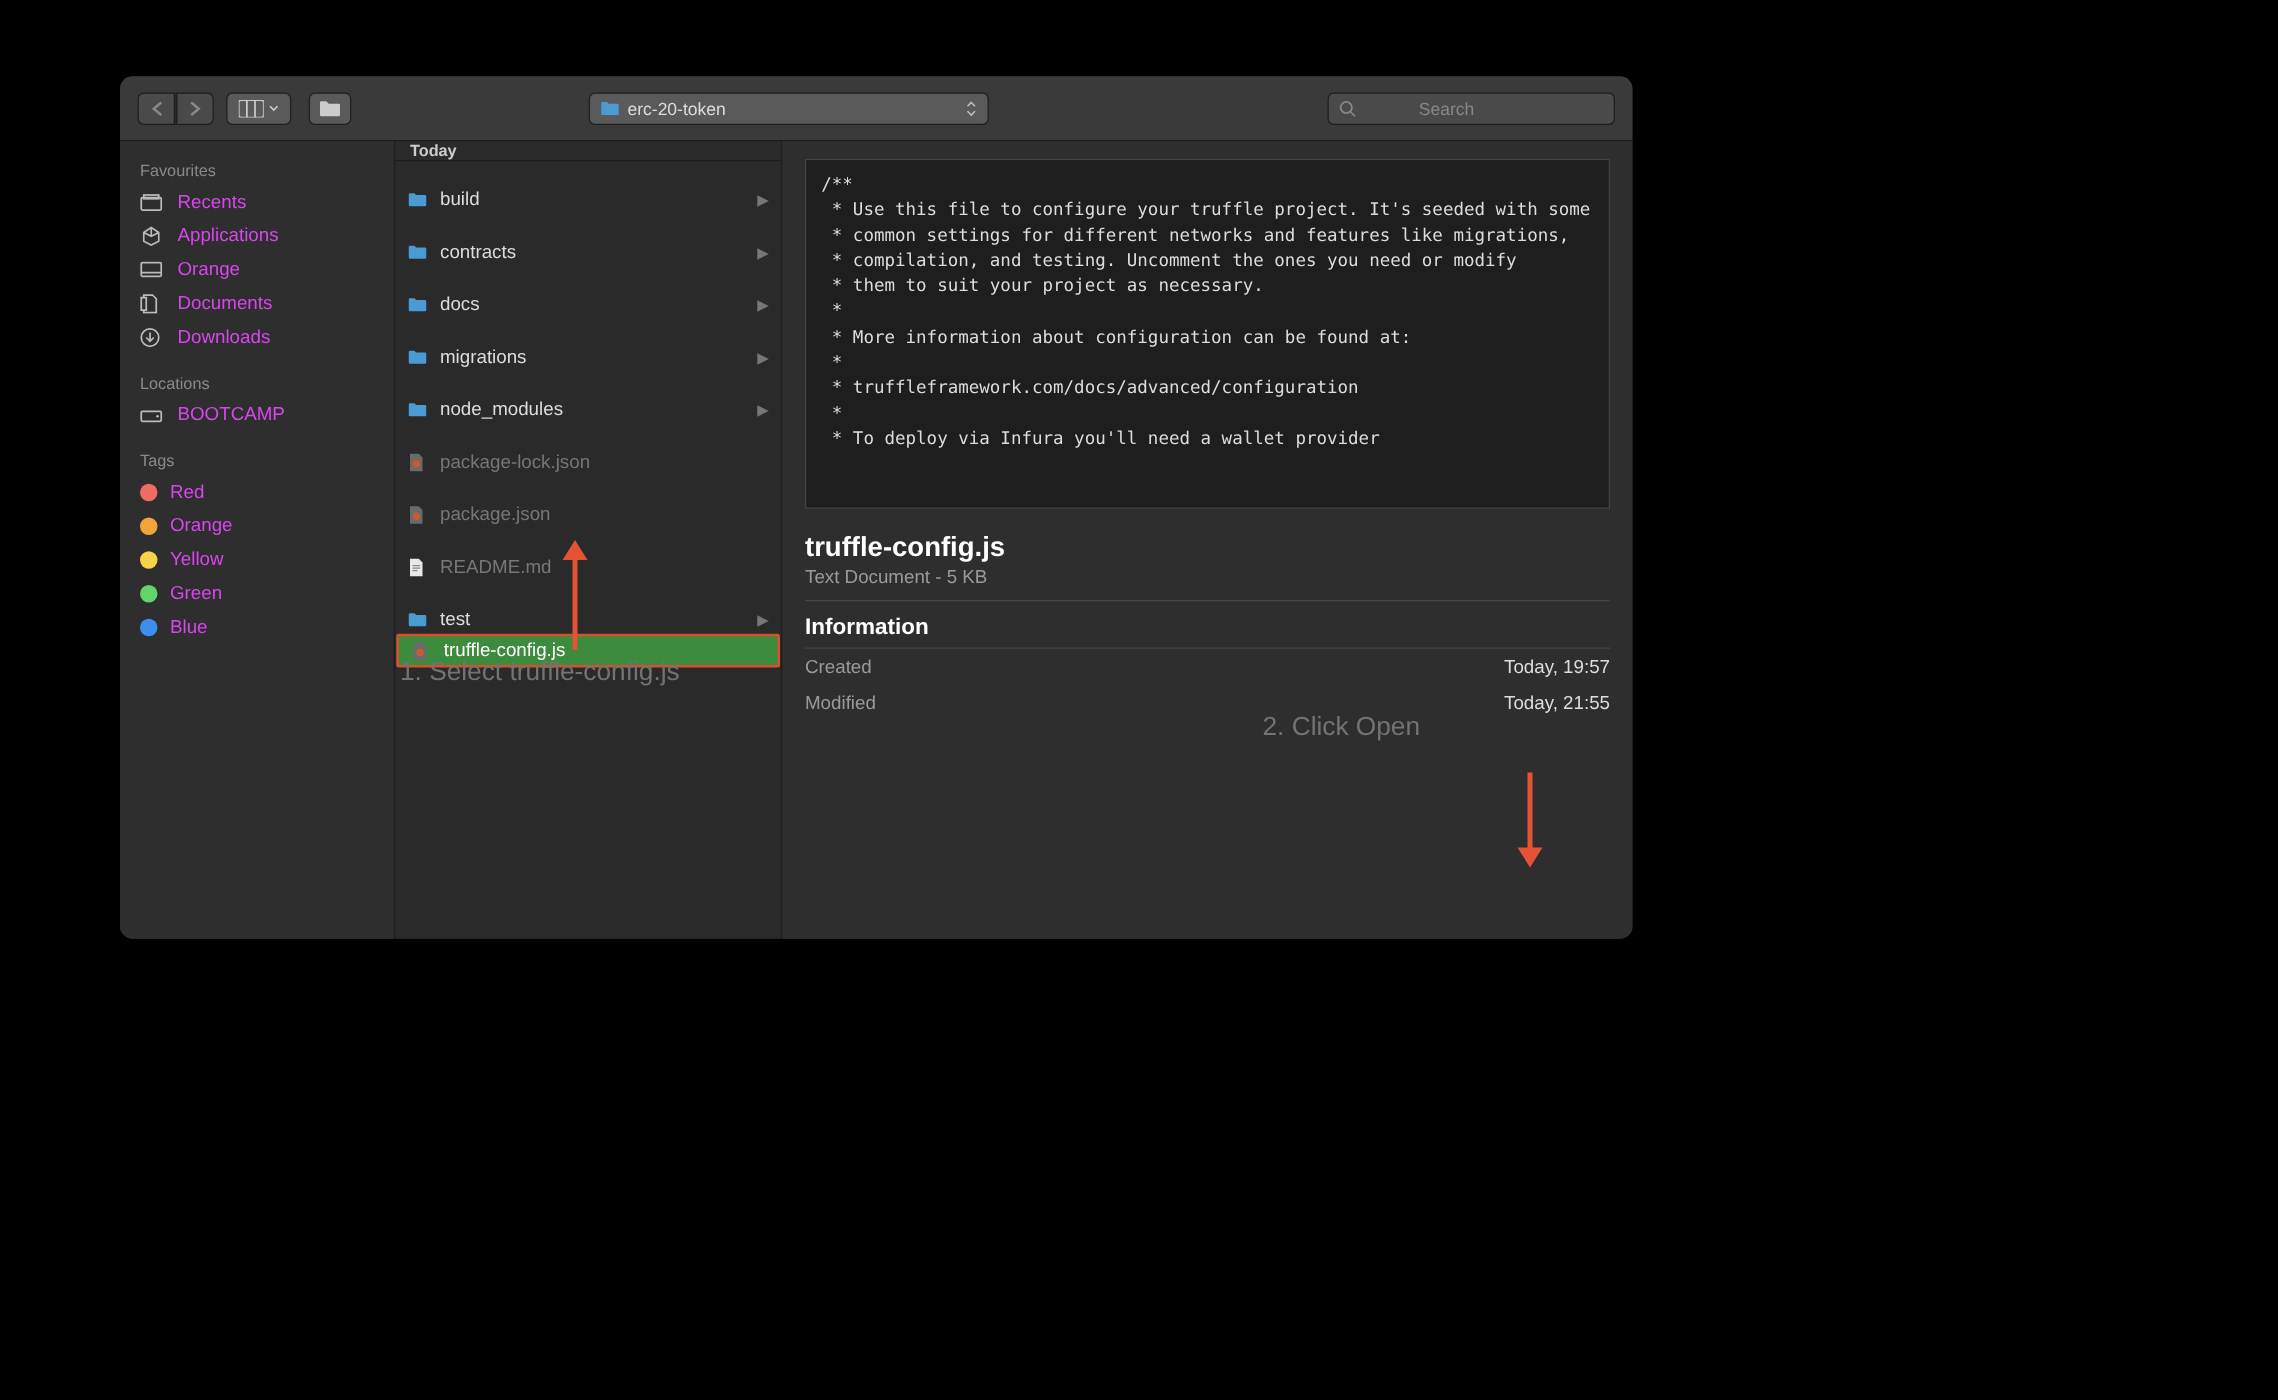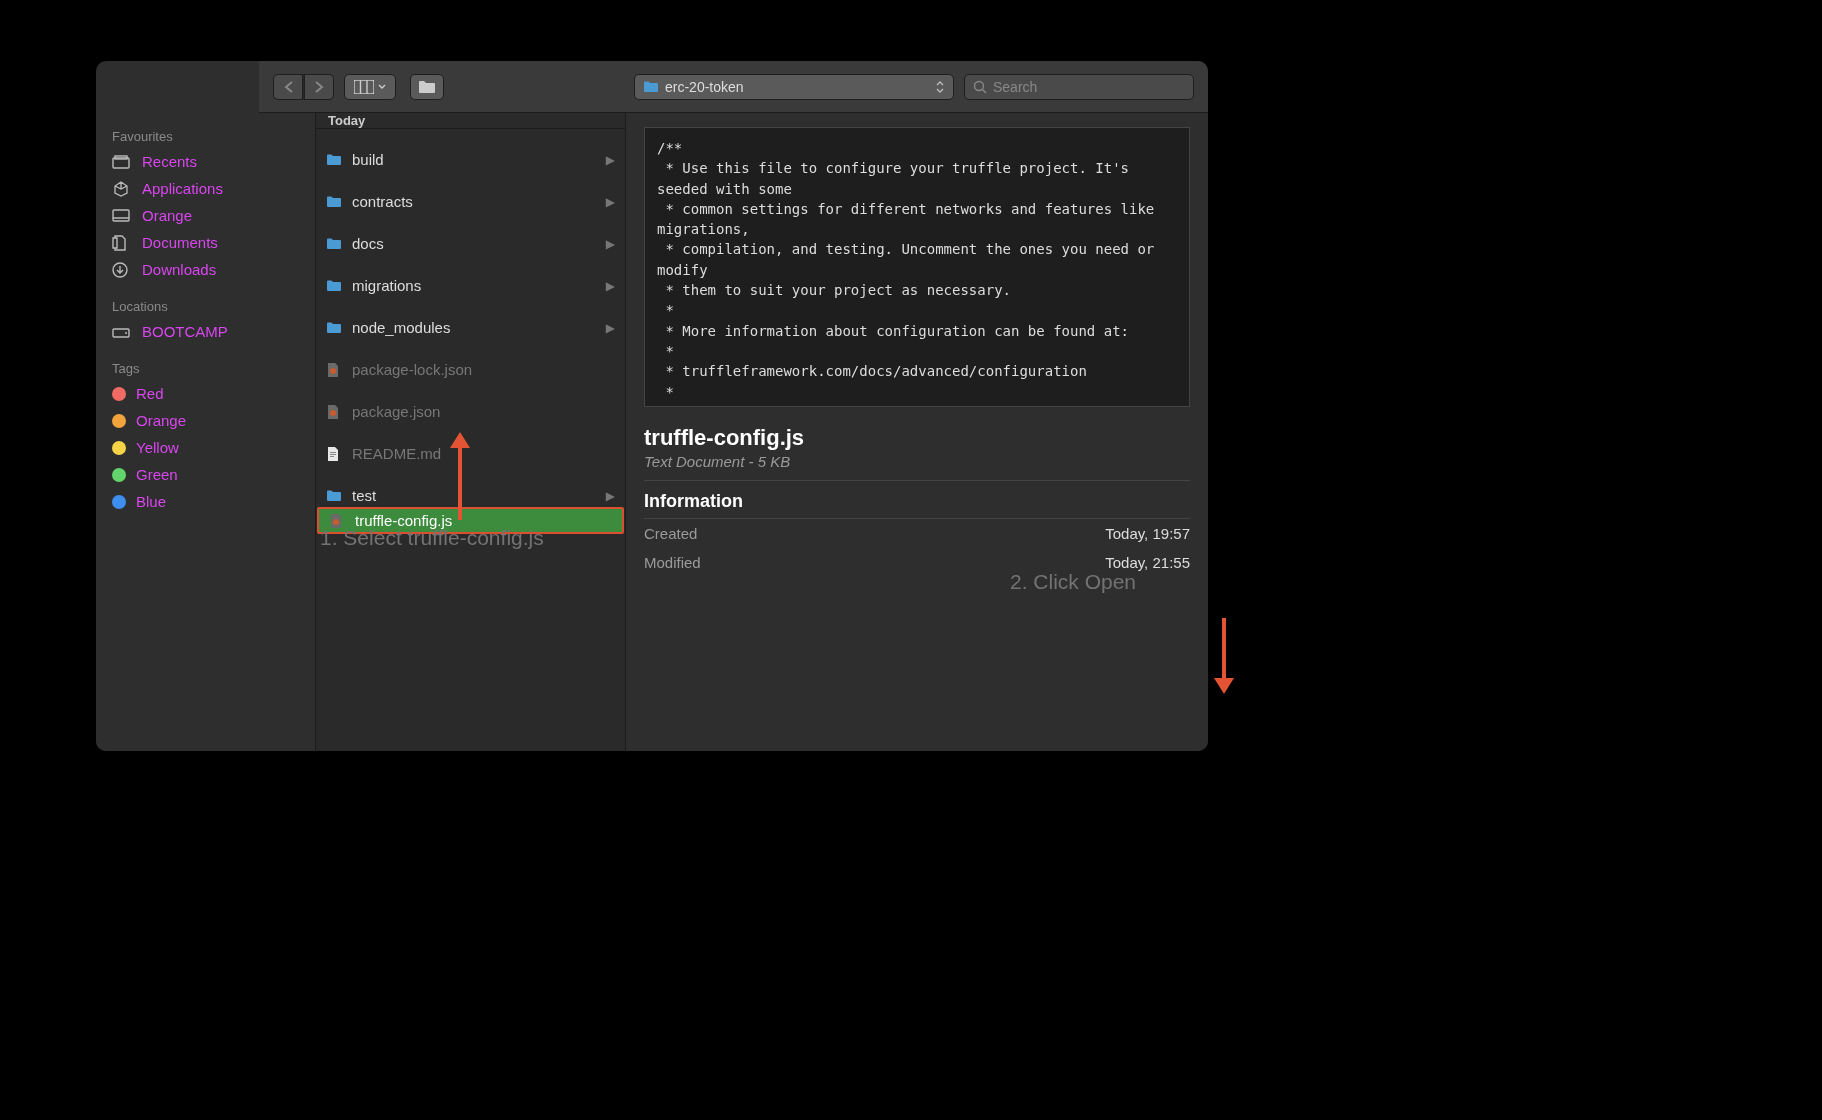--- a/index.html
+++ b/index.html
@@ -7,29 +7,28 @@
     background: #000;
     font-family: -apple-system, BlinkMacSystemFont, "Helvetica Neue", Arial, sans-serif;
     width: 1822px;
     height: 1120px;
     position: relative;
   }
   .dialog {
     position: absolute;
     left: 96px;
     top: 61px;
-    width: 1112px;
+    width: 1210px;
     height: 690px;
     background: #2e2e2e;
     border-radius: 10px;
     box-shadow: 0 20px 60px rgba(0,0,0,0.8);
     overflow: hidden;
     display: flex;
     flex-direction: column;
-    align-items: flex-end;
   }
   .toolbar {
     height: 52px;
     background: #3a3a3a;
     border-bottom: 1px solid #1c1c1c;
     display: flex;
     align-items: center;
     padding: 0 14px;
     gap: 10px;
   }
@@ -108,20 +107,21 @@
     height: 26px;
     background: #4a4a4a;
     border: 1px solid #1e1e1e;
     border-radius: 5px;
     display: flex;
     align-items: center;
     padding: 0 8px;
     color: #888;
     font-size: 14px;
     margin-left: auto;
+    gap: 44px;
   }
   .search-box .mag { margin-right: 6px; color: #888; }
   .content {
     display: flex;
     flex: 1;
     min-height: 0;
   }
   .sidebar {
     width: 220px;
     background: #2e2e2e;
@@ -212,21 +212,20 @@
     font-size: 22px;
     font-weight: 600;
     margin-top: 18px;
   }
   .file-sub {
     color: #9a9a9a;
     font-size: 15px;
     margin-top: 2px;
     border-bottom: 1px solid #444;
     padding-bottom: 10px;
-    font-style: italic;
   }
   .info-head {
     color: #fff;
     font-size: 18px;
     font-weight: 600;
     margin-top: 10px;
     padding-bottom: 6px;
     border-bottom: 1px solid #444;
   }
   .info-row {

